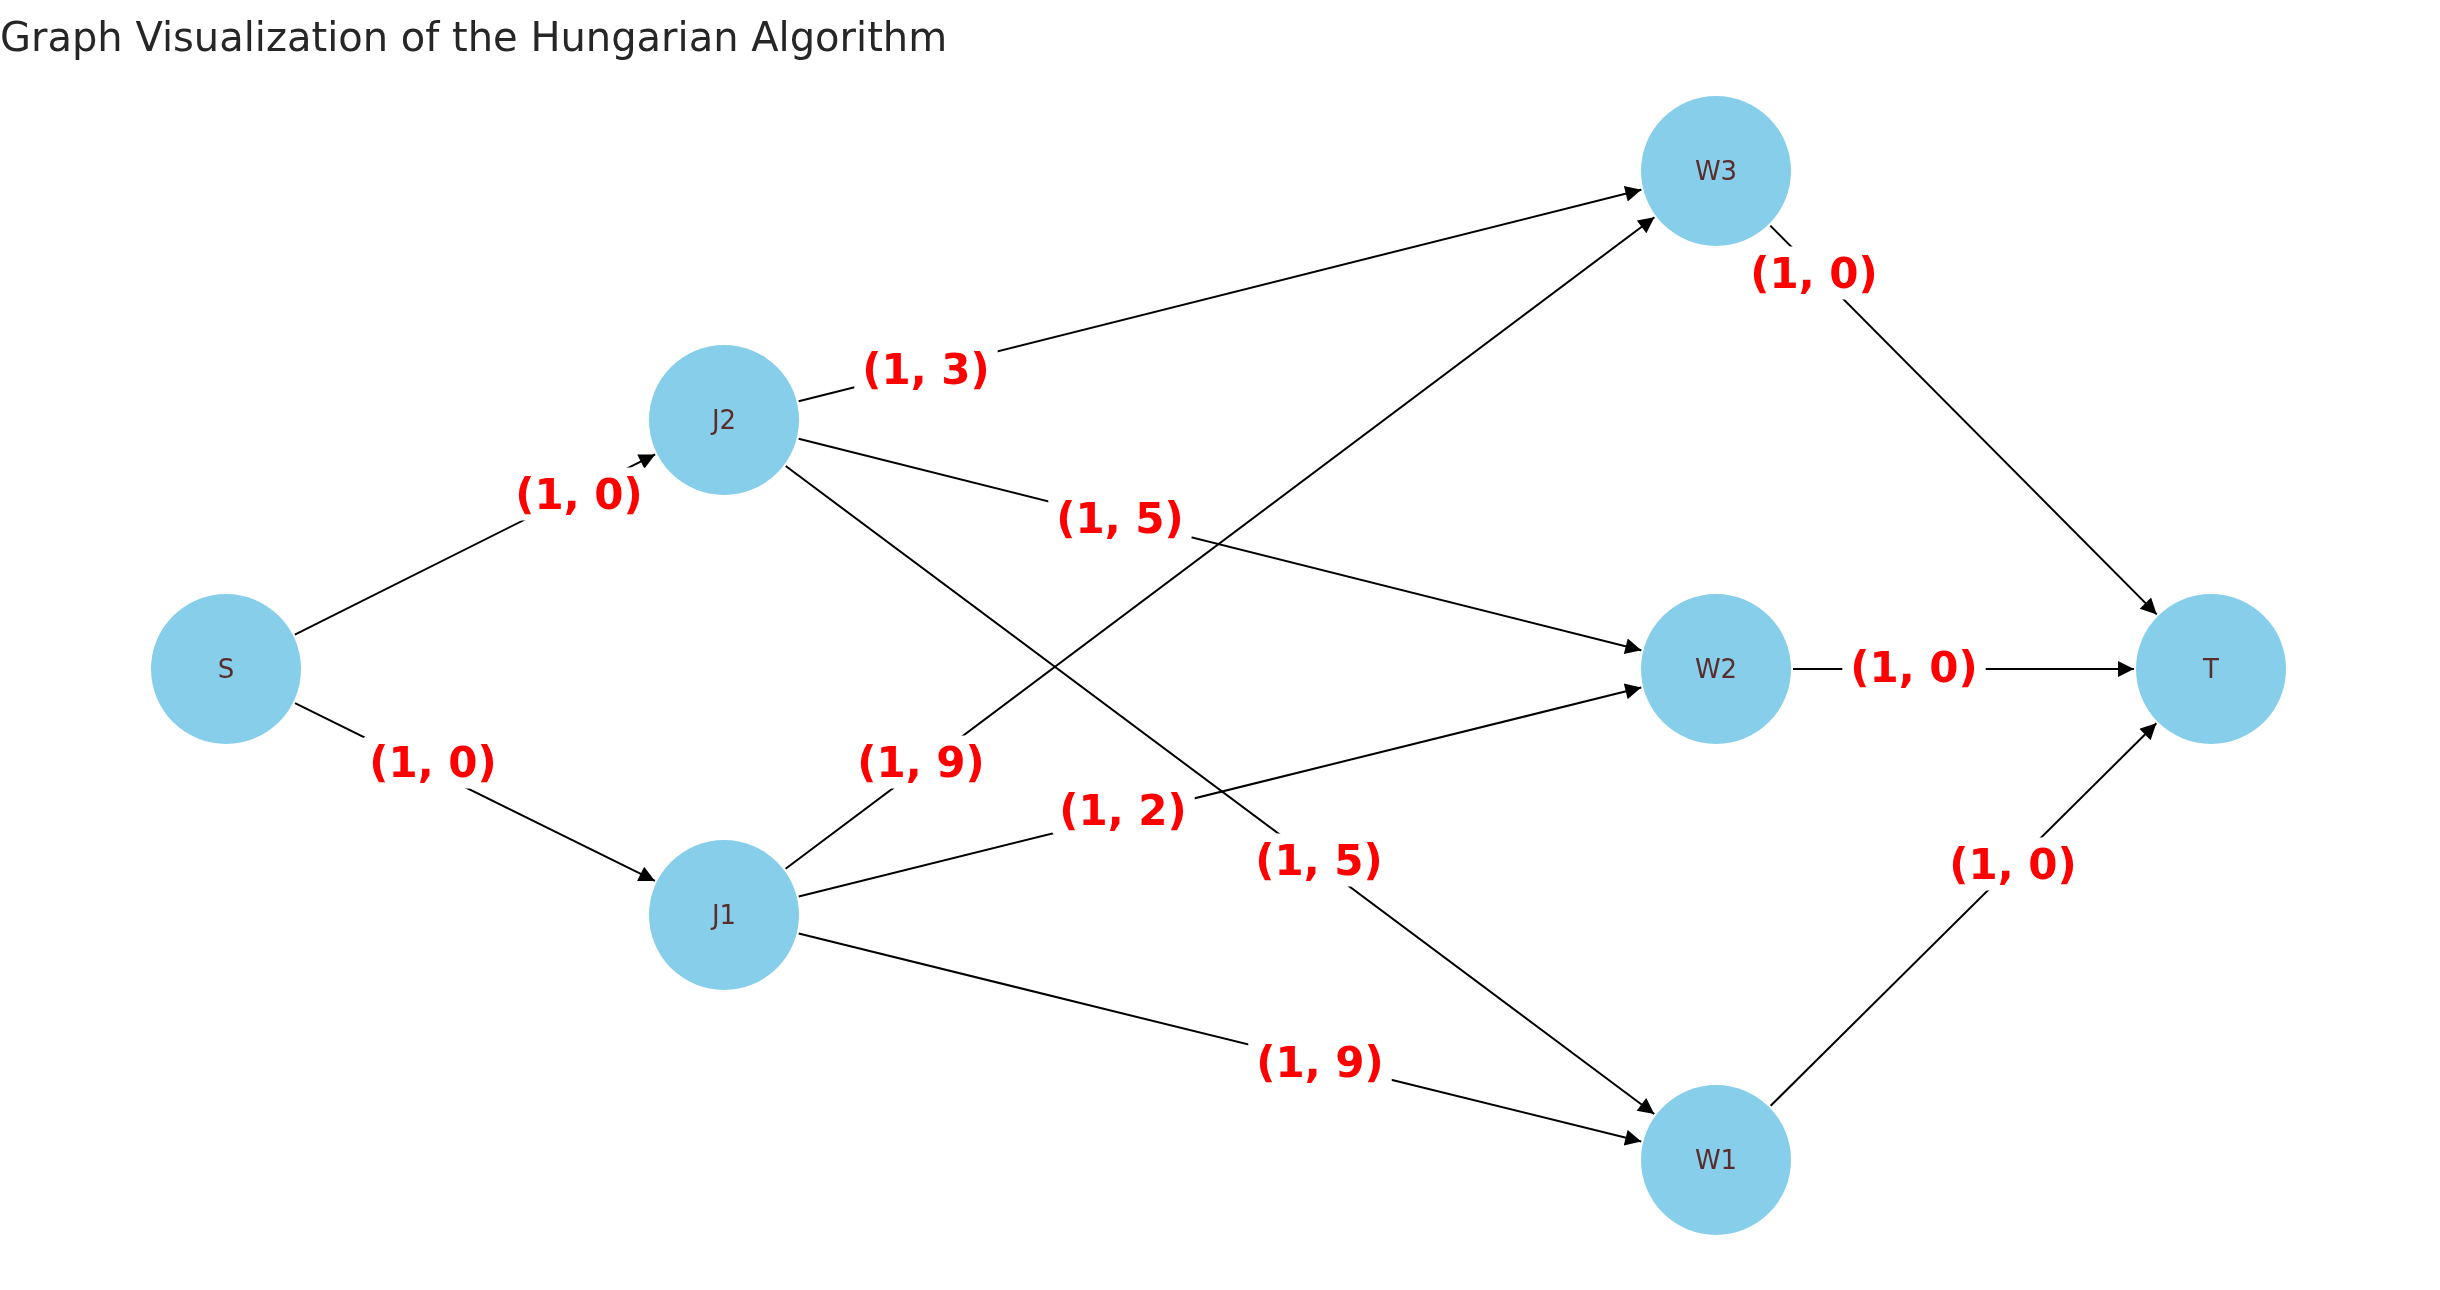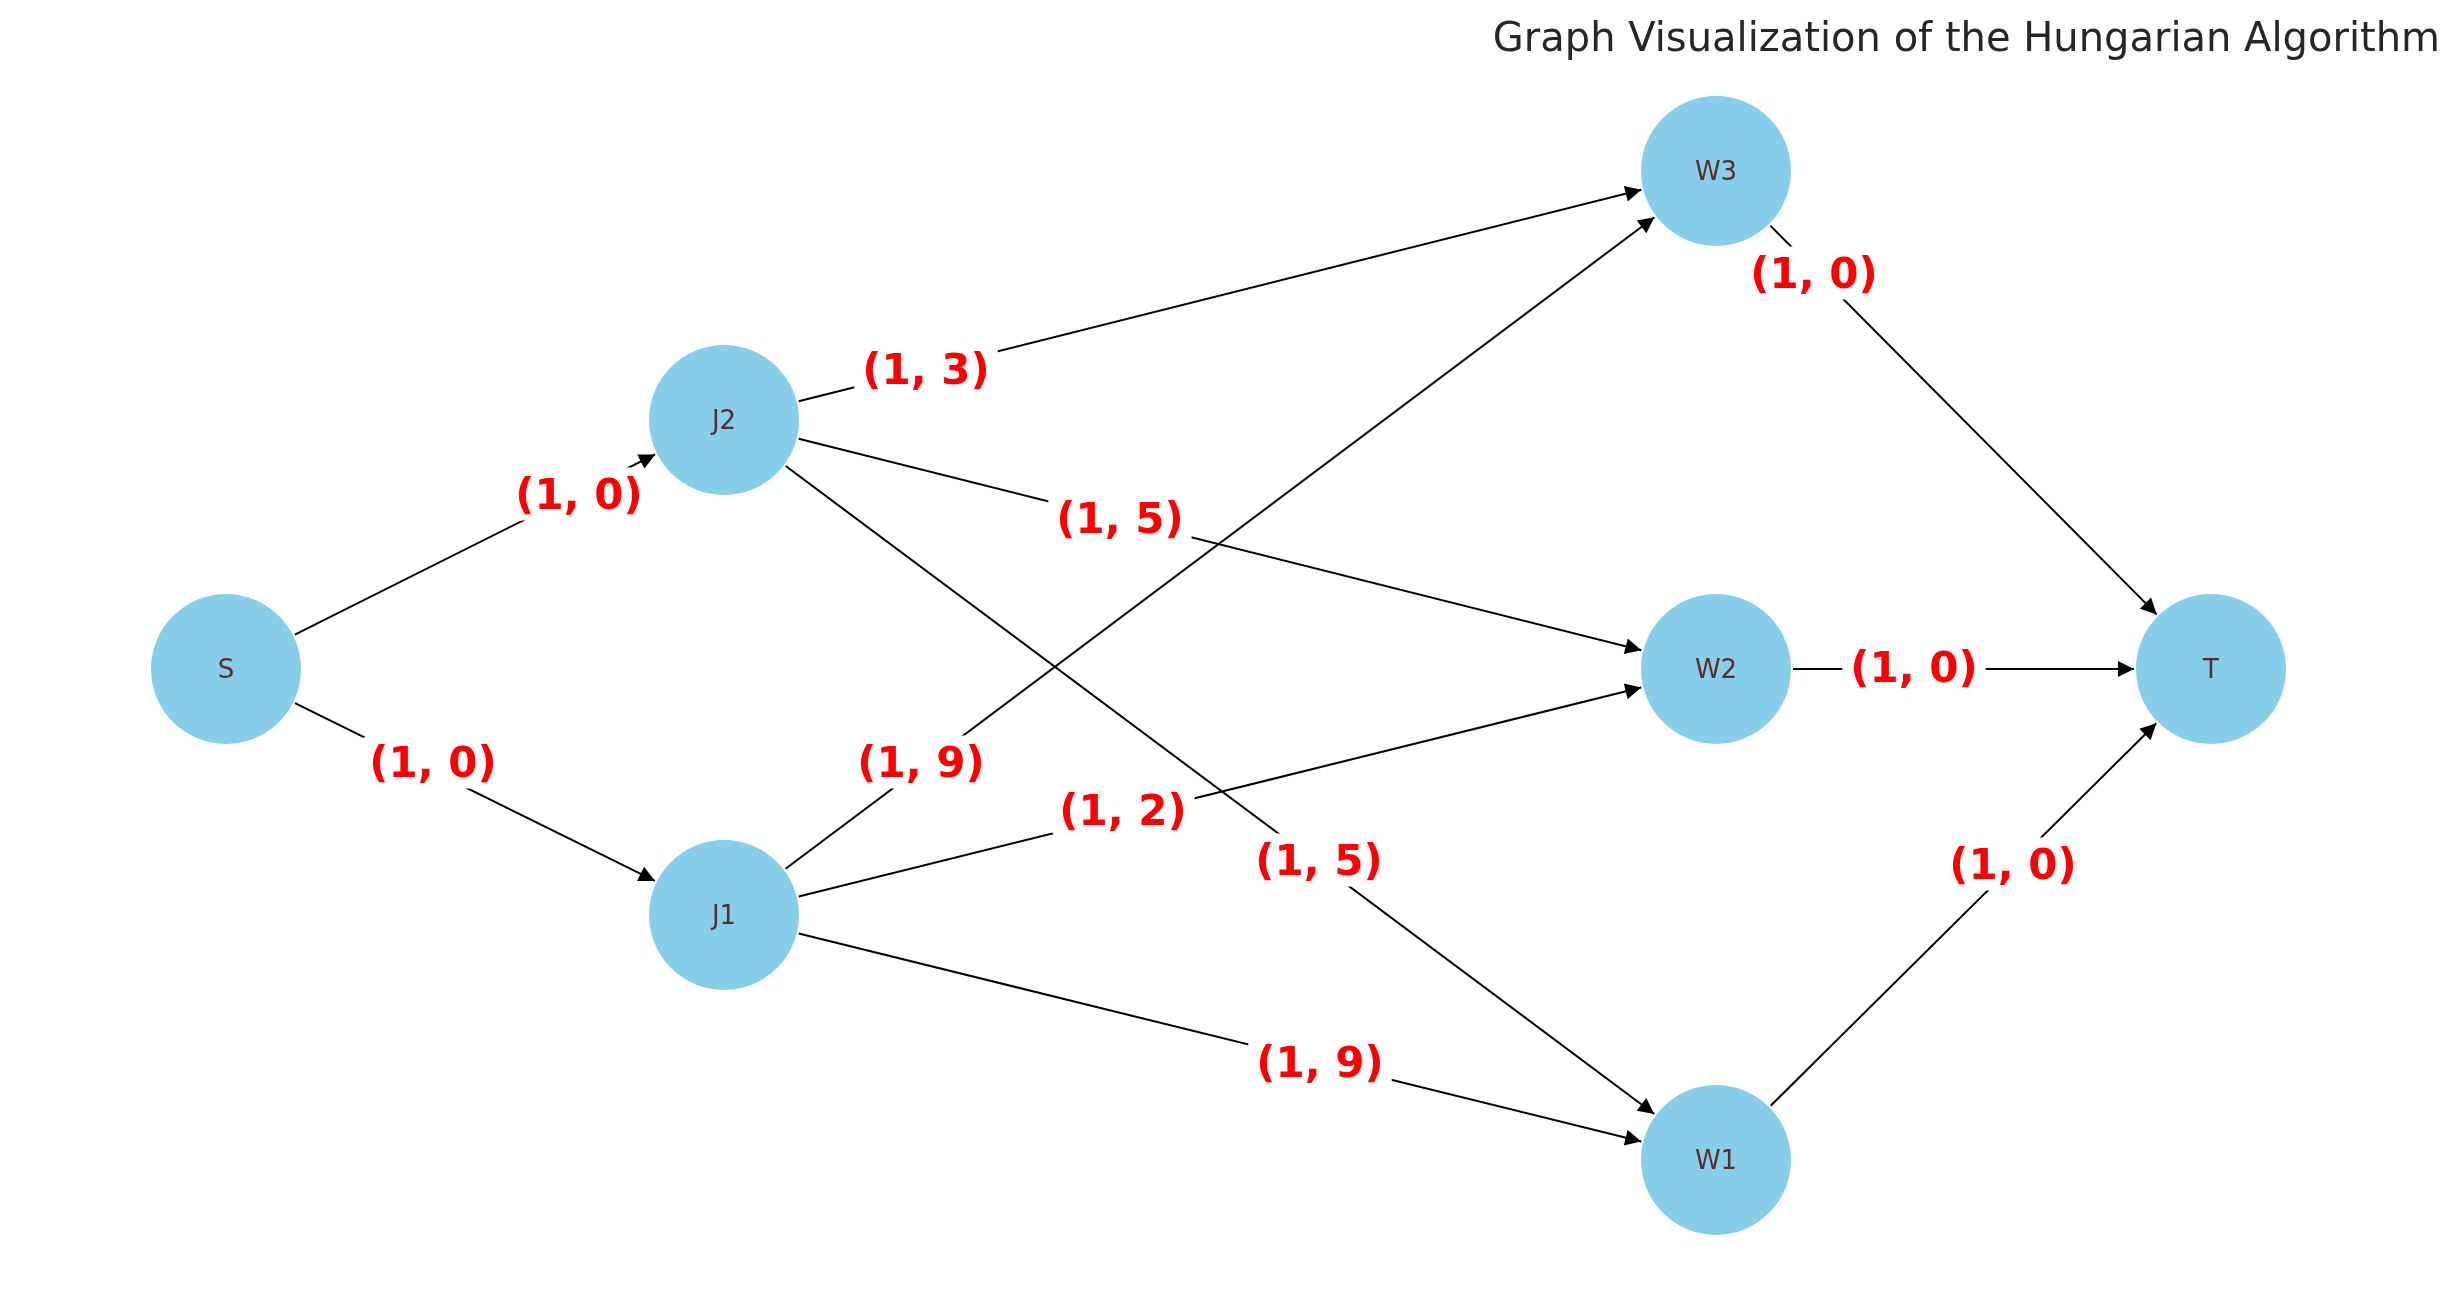--- a/index.html
+++ b/index.html
@@ -13,21 +13,21 @@
     height: 1290px;
     background: #ffffff;
     font-family: "DejaVu Sans", sans-serif;
     overflow: hidden;
   }
   .title {
     position: absolute;
     top: 14px;
     left: 0;
     width: 100%;
-    text-align: right;
+    text-align: left;
     font-size: 40px;
     color: #262626;
   }
   #graph {
     position: absolute;
     top: 0;
     left: 0;
   }
   .edge-line {
     stroke: #000000;

